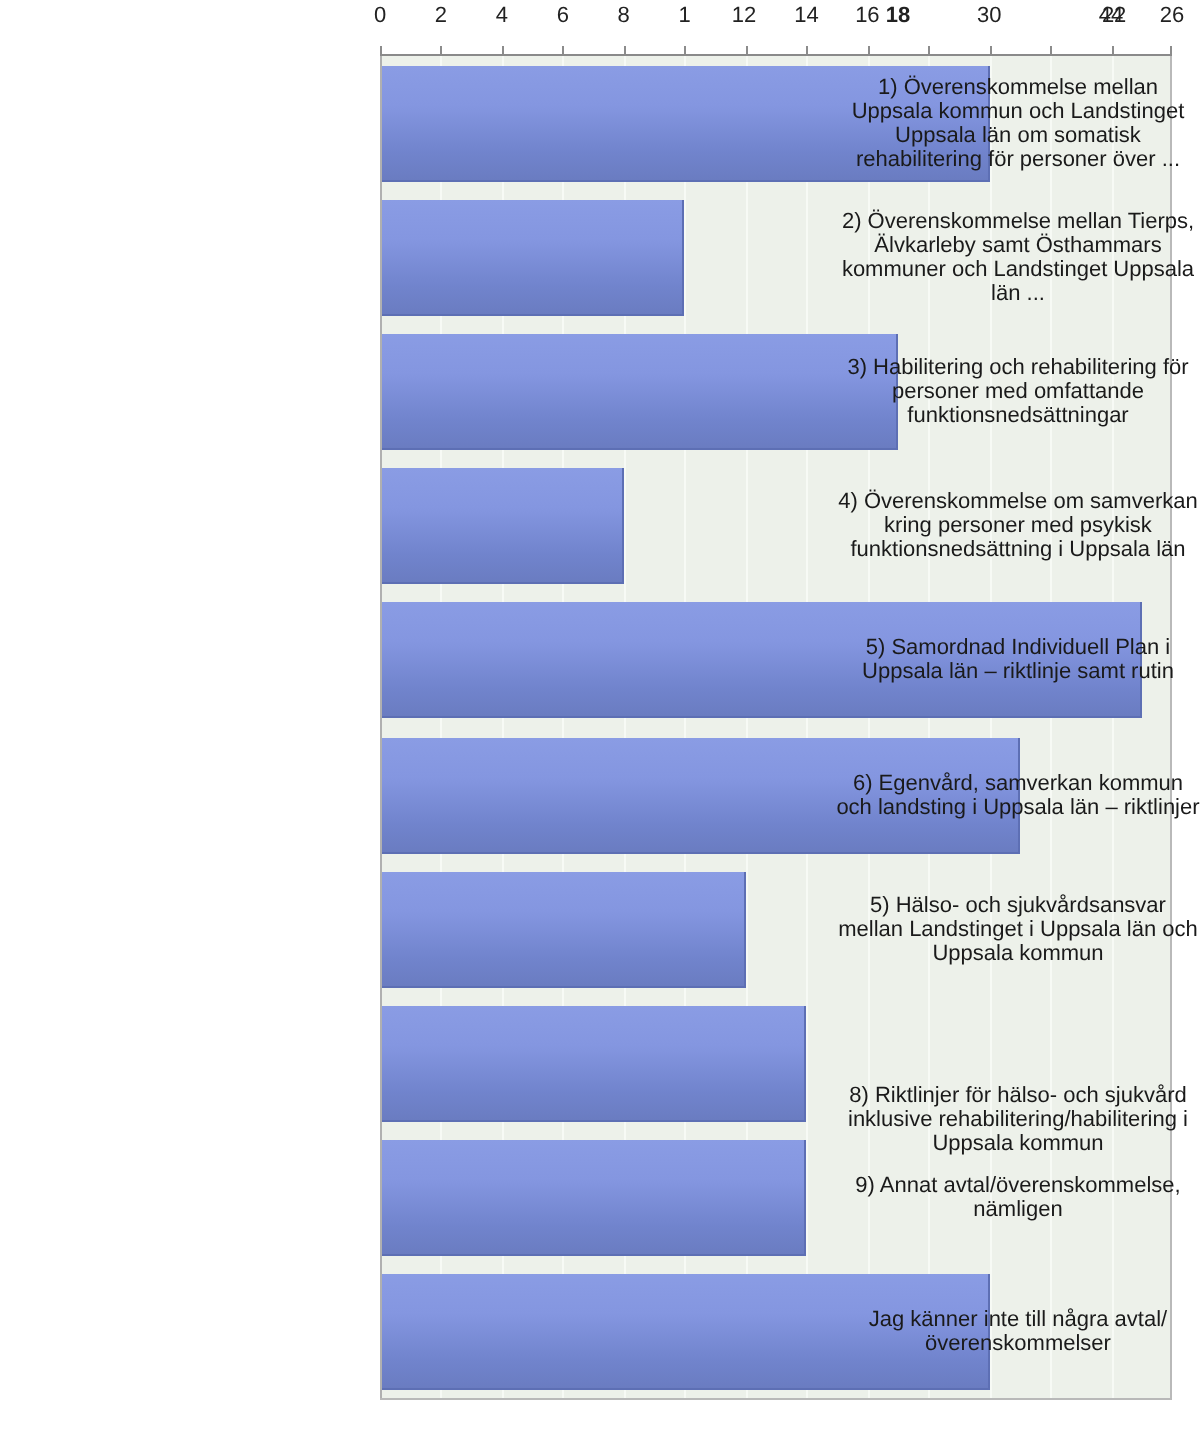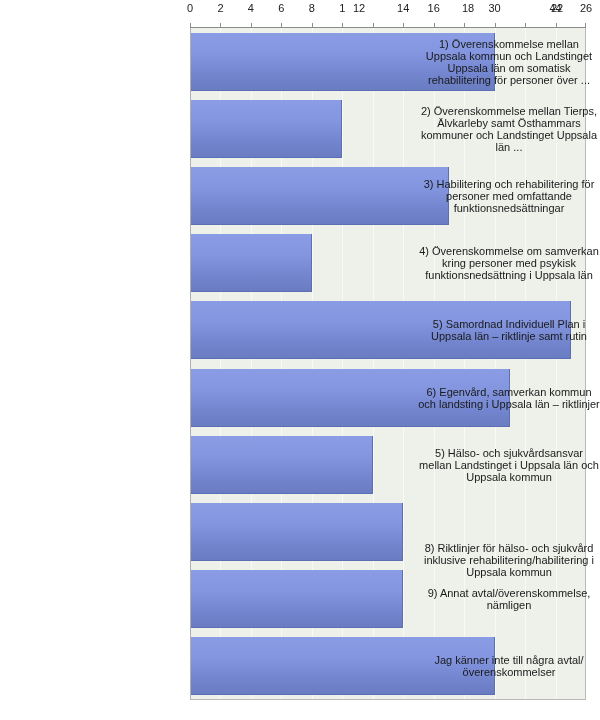--- a/index.html
+++ b/index.html
@@ -111,27 +111,27 @@
       <div class="axis-tick" style="left: 30.4615px;">2</div>
       <div class="axis-tickmark" style="left: 30.4615px;"></div>
       <div class="axis-tick" style="left: 60.9231px;">4</div>
       <div class="axis-tickmark" style="left: 60.9231px;"></div>
       <div class="axis-tick" style="left: 91.3846px;">6</div>
       <div class="axis-tickmark" style="left: 91.3846px;"></div>
       <div class="axis-tick" style="left: 121.846px;">8</div>
       <div class="axis-tickmark" style="left: 121.846px;"></div>
       <div class="axis-tick" style="left: 152.308px;">1</div>
       <div class="axis-tickmark" style="left: 152.308px;"></div>
-      <div class="axis-tick" style="left: 169px; text-align: right;">12</div>
+      <div class="axis-tick" style="left: 182px; text-align: right;">12</div>
       <div class="axis-tickmark" style="left: 182.769px;"></div>
       <div class="axis-tick" style="left: 213.231px; text-align: center;">14</div>
       <div class="axis-tickmark" style="left: 213.231px;"></div>
       <div class="axis-tick" style="left: 243.692px;">16</div>
       <div class="axis-tickmark" style="left: 243.692px;"></div>
-      <div class="axis-tick" style="left: 278px;">18</div>
+      <div class="axis-tick" style="left: 259px; font-weight: bold;">18</div>
       <div class="axis-tickmark" style="left: 274.154px;"></div>
       <div class="axis-tick" style="left: 304.615px;">30</div>
       <div class="axis-tickmark" style="left: 304.615px;"></div>
       <div class="axis-tick" style="left: 335.077px; margin-left: 32px;">22</div>
       <div class="axis-tickmark" style="left: 335.077px;"></div>
       <div class="axis-tick" style="left: 365.538px;">44</div>
       <div class="axis-tickmark" style="left: 365.538px;"></div>
       <div class="axis-tick" style="left: 396px;">26</div>
       <div class="axis-tickmark" style="left: 395px;"></div>
     </div>

